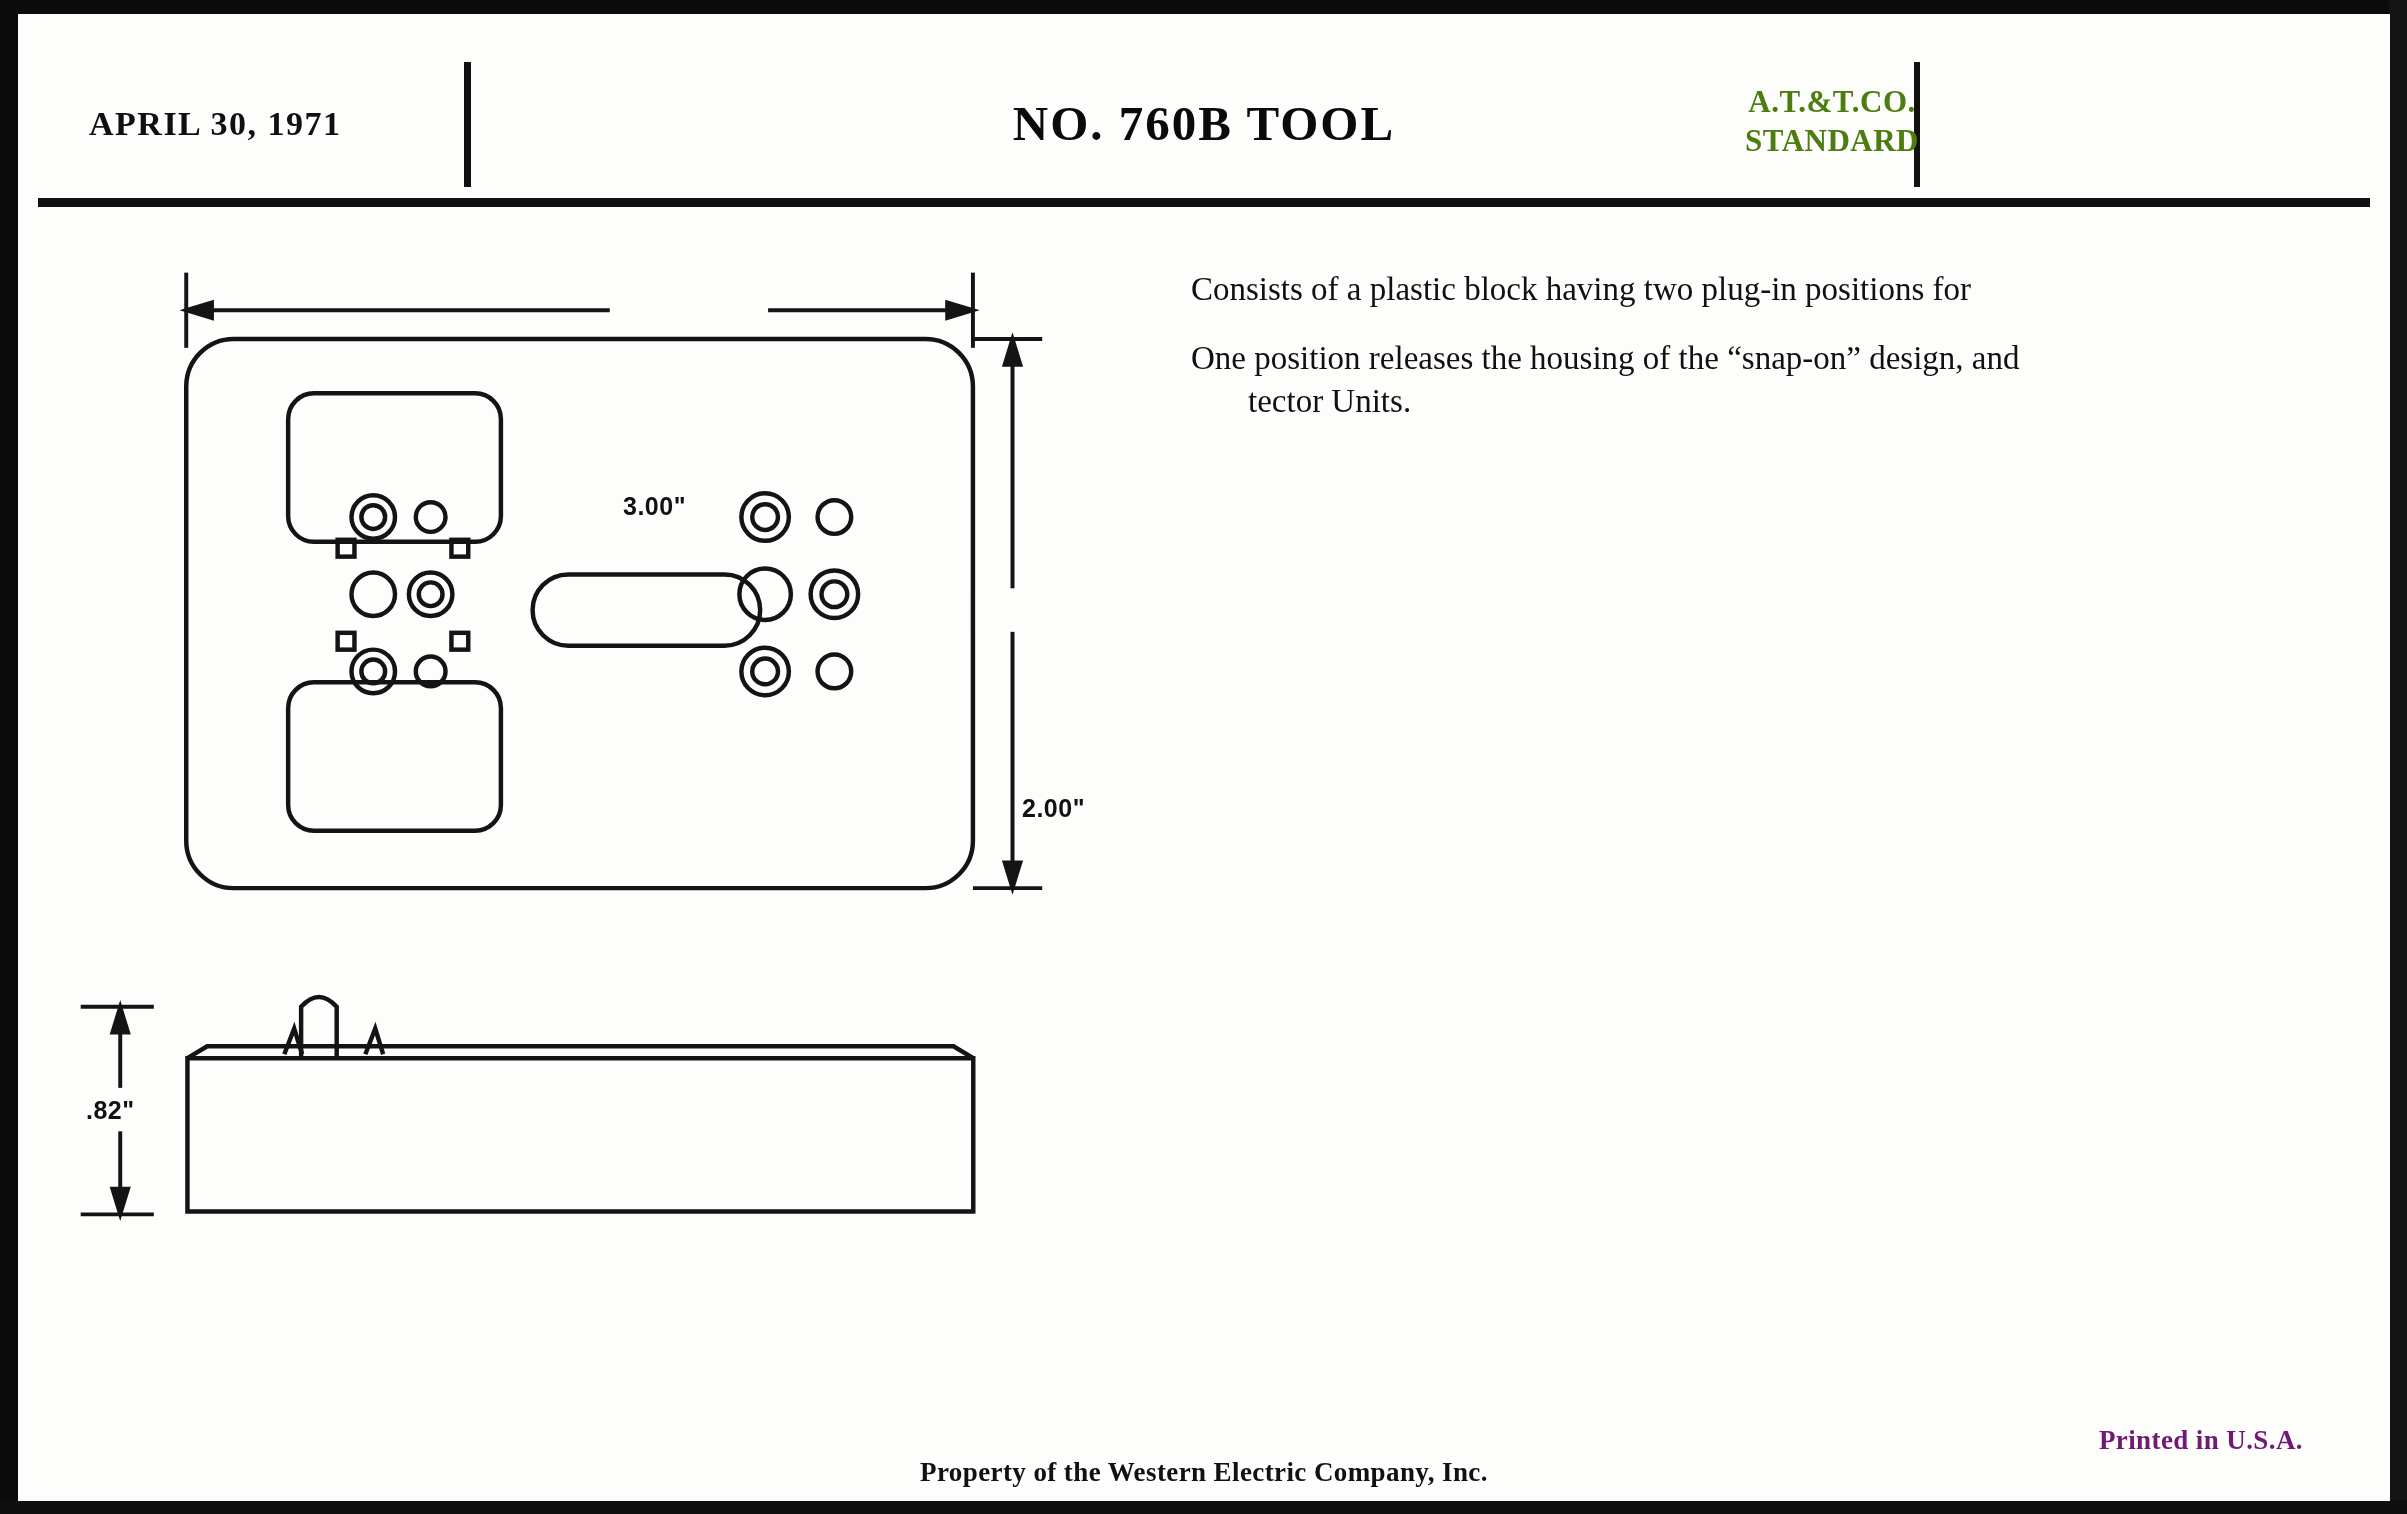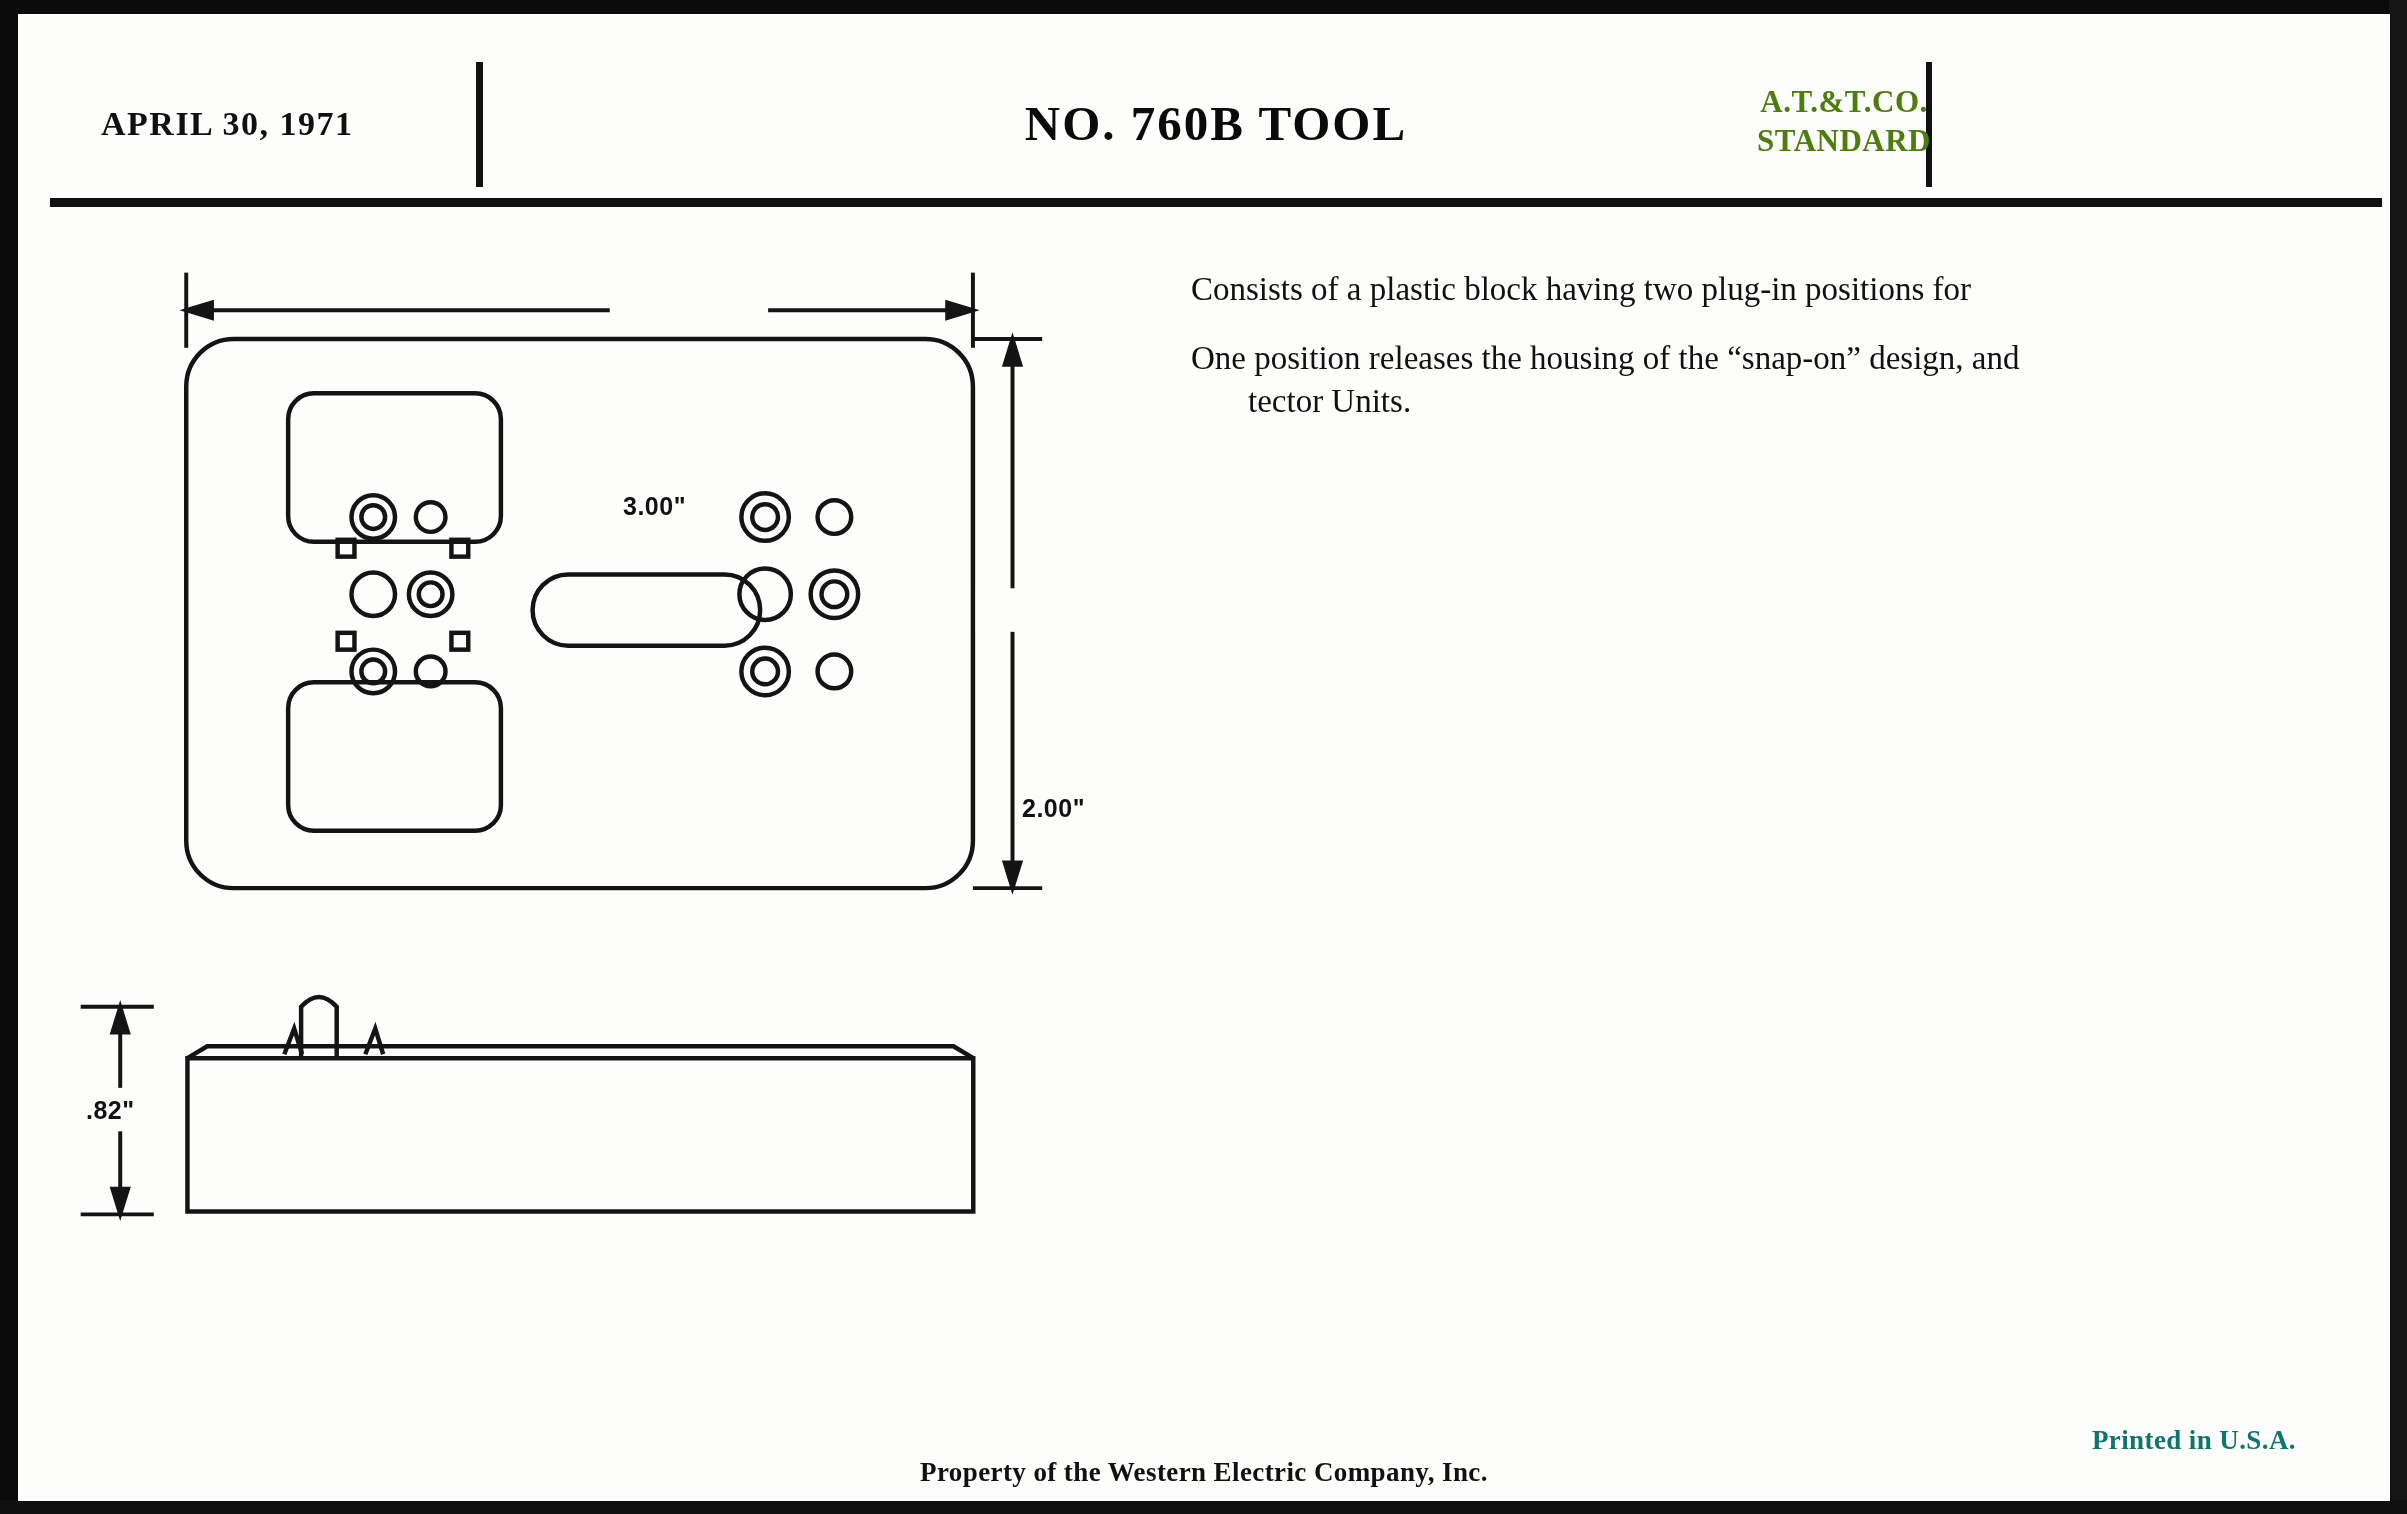--- a/index.html
+++ b/index.html
@@ -18,21 +18,21 @@
     left: 18px;
     top: 14px;
     width: 2372px;
     height: 1487px;
     background: #fdfdfb;
     overflow: hidden;
   }
   
   .header {
     position: absolute;
-    left: 12px;
+    left: 0;
     top: 0;
     width: 1992px;
     height: 188px;
   }
   .hdr-date {
     position: absolute;
     left: 71px;
     top: 91px;
     font-size: 34px;
     font-weight: bold;
@@ -133,26 +133,26 @@
     text-align: center;
     font-size: 27px;
     font-weight: bold;
     letter-spacing: 0.4px;
     color: #111;
     font-family: "Liberation Serif", serif;
     margin-top: 32px;
   }
   .footer-right {
     position: absolute;
-    right: 94px;
+    right: 87px;
     top: 1411px;
     font-size: 27px;
     font-weight: bold;
     letter-spacing: 0.4px;
-    color: #0f766e;
+    color: #701a75;
     font-family: "Liberation Serif", serif;
   }
   .edge-left {
     position: absolute;
     left: 0; top: 0; width: 18px; height: 1515px;
     background: #0b0b0b;
   }
   .edge-top {
     position: absolute;
     left: 0; top: 0; width: 2408px; height: 14px;

